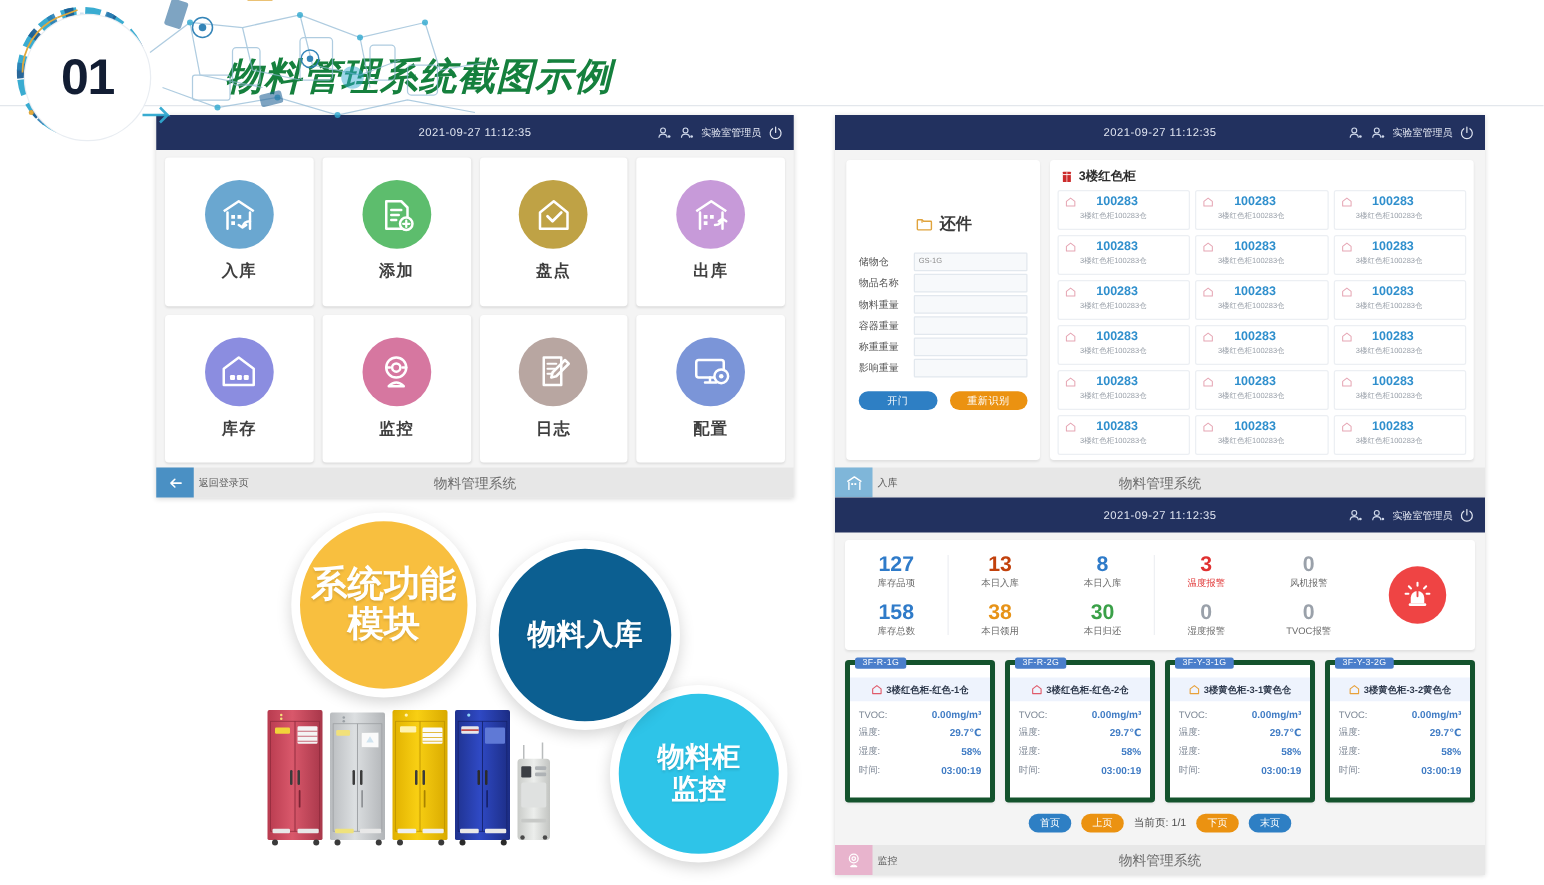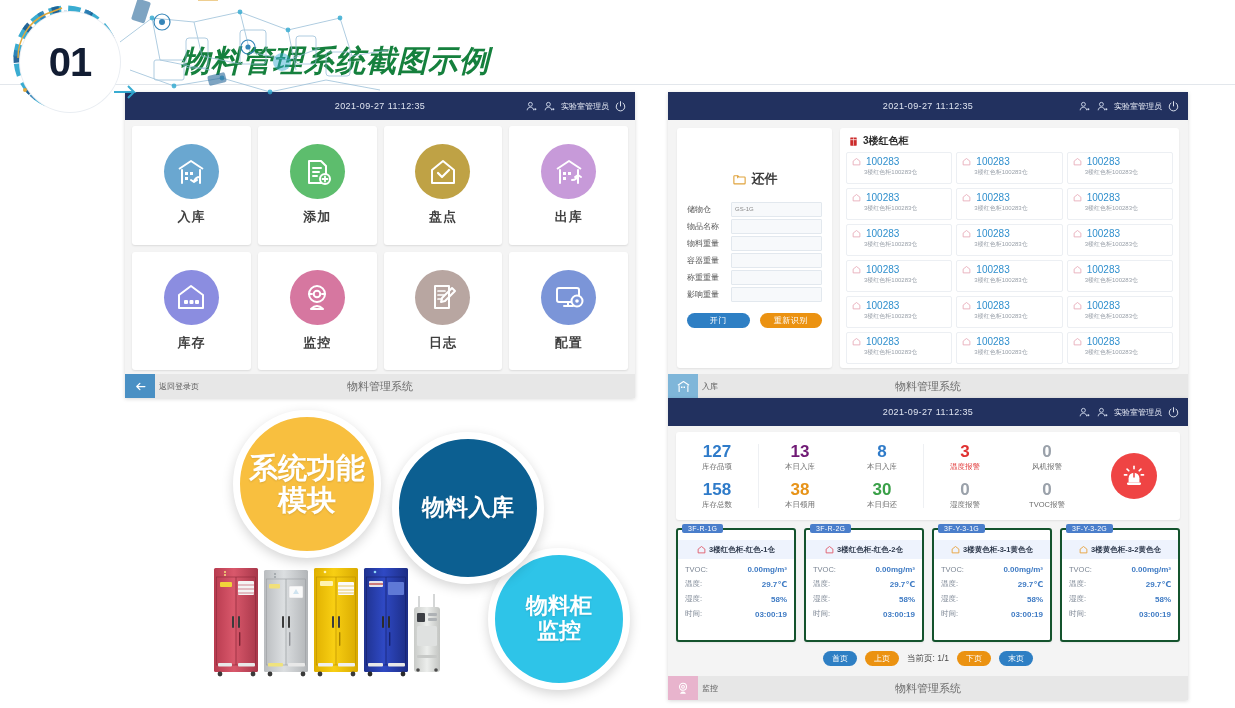--- a/index.html
+++ b/index.html
@@ -75,40 +75,40 @@
   .btn{height:15px;border-radius:8px;font-size:8px;color:#fff;display:flex;align-items:center;
     justify-content:center;flex:1;letter-spacing:.5px;}
   .btn-blue{background:#2e7fc4;}
   .btn-orange{background:#eb9211;}
 
   #p2-list{position:absolute;left:172px;top:36px;width:339px;height:240px;
     background:#ffffff;border-radius:3px;box-shadow:0 1px 2px rgba(0,0,0,.08);padding:5px 6px;box-sizing:border-box;}
   .cab-title{display:flex;align-items:center;gap:4px;font-size:10px;font-weight:bold;color:#2d2d2d;margin:1px 0 4px 2px;}
   .cab-grid{display:grid;grid-template-columns:repeat(3,1fr);gap:4px;}
   .cab-item{border:1px solid #eceff3;border-radius:2px;padding:3px 5px;box-sizing:border-box;height:32px;background:#fff;}
-  .cab-item-top{display:flex;align-items:center;gap:5px;}
+  .cab-item-top{display:flex;align-items:center;gap:16px;font-weight:bold;}
   .cab-code{font-size:10px;color:#2f8fcd;}
   .cab-sub{font-size:6px;color:#9aa1aa;margin-left:12px;margin-top:1px;white-space:nowrap;}
 
   
   #panel3{left:668px;top:398px;width:520px;height:302px;}
   #p3-stats{position:absolute;left:8px;top:34px;width:504px;height:88px;background:#ffffff;
     border-radius:3px;box-shadow:0 1px 2px rgba(0,0,0,.08);display:flex;align-items:center;}
   .stat-col{flex:1;display:flex;flex-direction:column;align-items:center;justify-content:center;gap:9px;height:100%;}
   .stat-unit{display:flex;flex-direction:column;align-items:center;}
   .stat-num{font-size:17px;font-weight:bold;line-height:17px;}
   .stat-lab{font-size:7.5px;color:#6b6b6b;margin-top:2px;white-space:nowrap;}
   .vdiv{width:1px;height:64px;background:#eef0f3;}
   .alarm-col{width:92px;display:flex;align-items:center;justify-content:center;}
   .alarm-circle{width:46px;height:46px;border-radius:50%;background:#ef4444;
     display:flex;align-items:center;justify-content:center;}
 
   #p3-cards{position:absolute;left:8px;top:130px;width:504px;height:114px;
     display:grid;grid-template-columns:repeat(4,1fr);gap:8px;}
-  .mon-card{position:relative;background:#ffffff;border-radius:3px;border:2px solid #14532d;
+  .mon-card{position:relative;background:#ffffff;border-radius:3px;border:4px solid #14532d;
     box-shadow:0 1px 2px rgba(0,0,0,.06);}
   .mon-tag{position:absolute;left:4px;top:-6px;background:#4a7ecb;color:#fff;font-size:7px;
     padding:1px 6px;border-radius:2px;letter-spacing:.3px;white-space:nowrap;}
   .mon-head{margin-top:10px;height:19px;background:#eef3fd;display:flex;align-items:center;
     justify-content:center;gap:3px;font-size:7.5px;color:#2f3a4d;font-weight:bold;white-space:nowrap;}
   .mon-rows{padding:6px 7px 0 7px;}
   .mon-row{display:flex;justify-content:space-between;align-items:center;font-size:7.5px;
     color:#7b8593;margin-bottom:5px;}
   .mon-val{color:#3f7bc4;font-weight:bold;font-size:8px;}
   #p3-pager{position:absolute;left:0;bottom:34px;width:100%;display:flex;align-items:center;
@@ -653,21 +653,21 @@
         <span class="stat-lab">库存品项</span>
       </div>
       <div class="stat-unit">
         <span class="stat-num" style="color:#2f7bc9">158</span>
         <span class="stat-lab">库存总数</span>
       </div>
     </div>
     <div class="vdiv"></div>
     <div class="stat-col">
       <div class="stat-unit">
-        <span class="stat-num" style="color:#701a75">13</span>
+        <span class="stat-num" style="color:#c2410c">13</span>
         <span class="stat-lab">本日入库</span>
       </div>
       <div class="stat-unit">
         <span class="stat-num" style="color:#e79318">38</span>
         <span class="stat-lab">本日领用</span>
       </div>
     </div>
     <div class="stat-col">
       <div class="stat-unit">
         <span class="stat-num" style="color:#2f7bc9">8</span>

